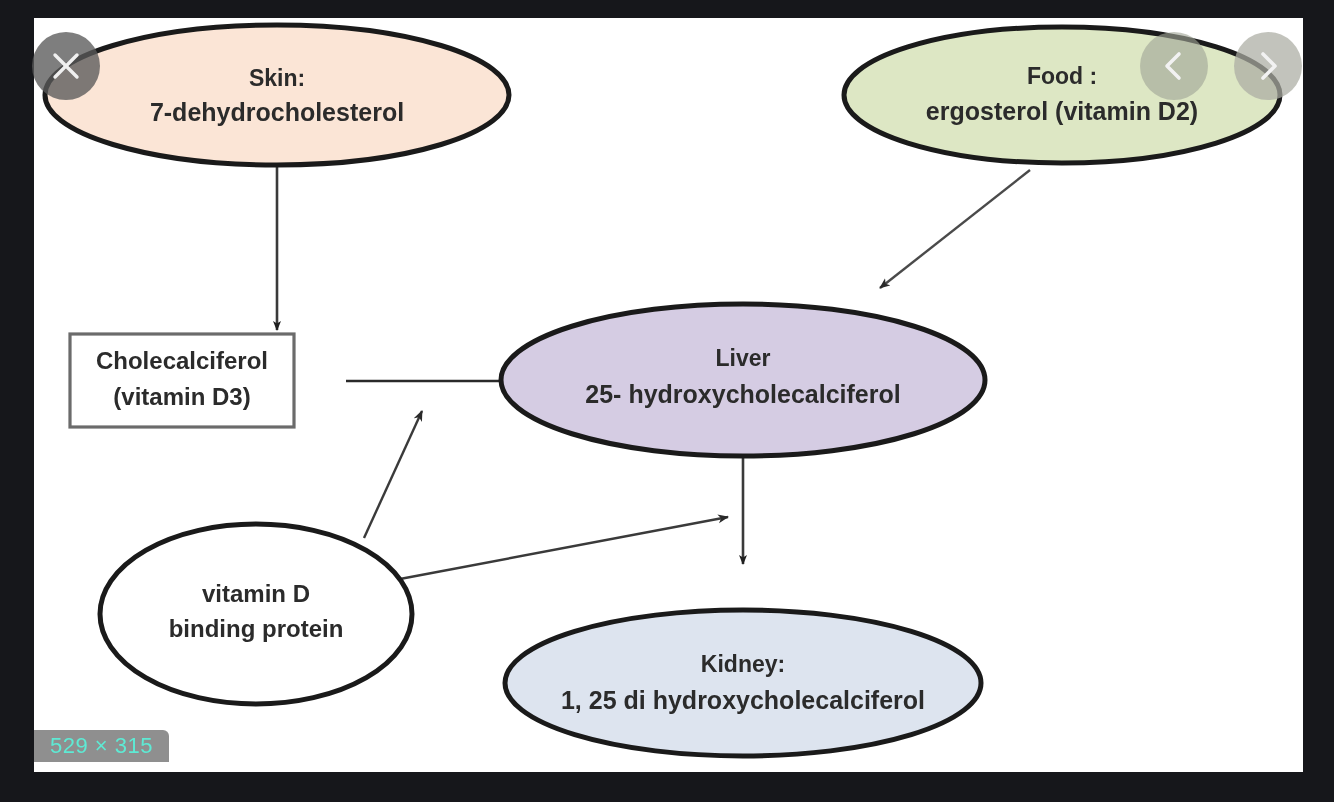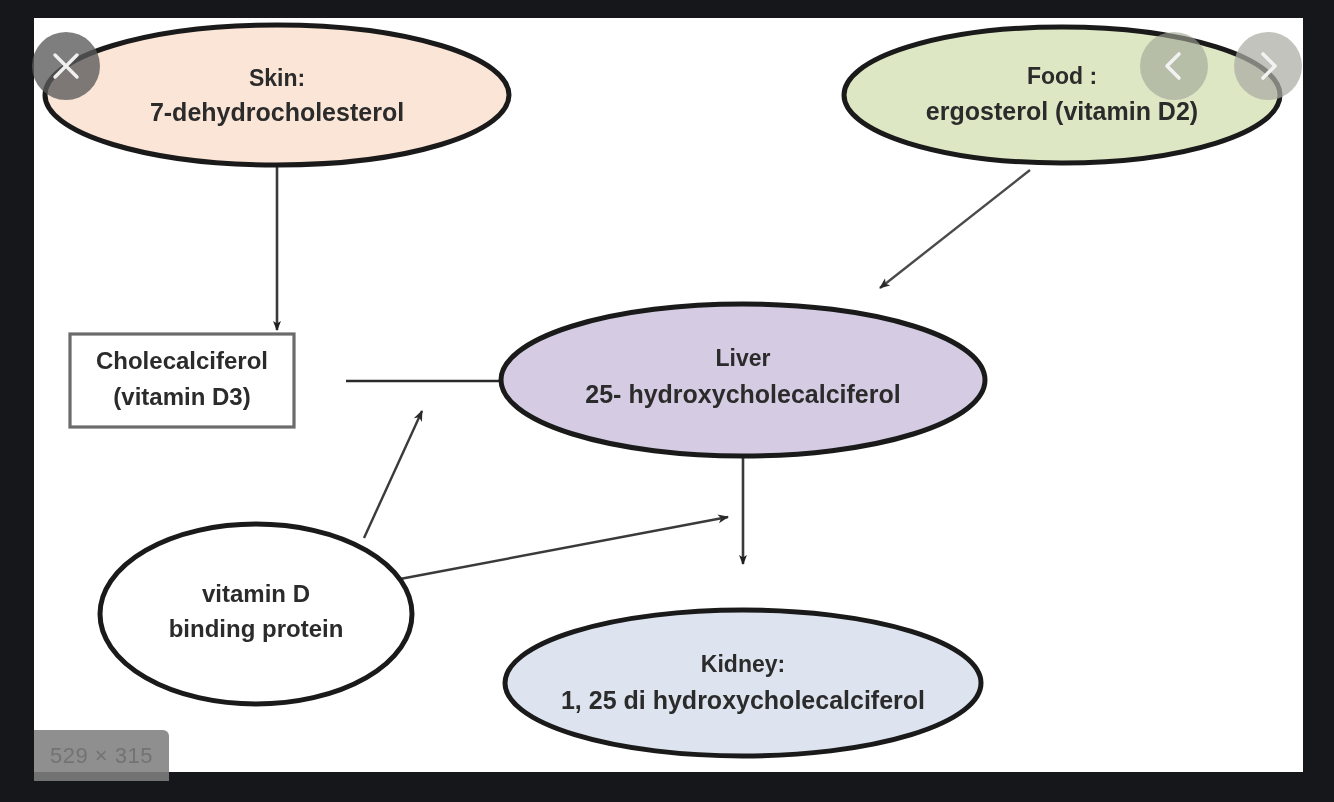--- a/index.html
+++ b/index.html
@@ -81,27 +81,27 @@
     width: 68px;
     height: 68px;
     background: rgba(170, 172, 162, 0.72);
   }
   .ctrl svg { display: block; }
 
   #size-badge {
     position: absolute;
     left: 34px;
     top: 730px;
-    height: 51px;
+    height: 32px;
     padding: 0 16px;
     display: flex;
     align-items: center;
     background: rgba(128, 128, 128, 0.88);
     border-top-right-radius: 6px;
-    color: #737373;
+    color: #5eead4;
     font-size: 22px;
     font-family: "Liberation Sans", sans-serif;
     letter-spacing: 0.5px;
     white-space: nowrap;
   }
 </style>
 </head>
 <body>
 
 <div id="viewer">

